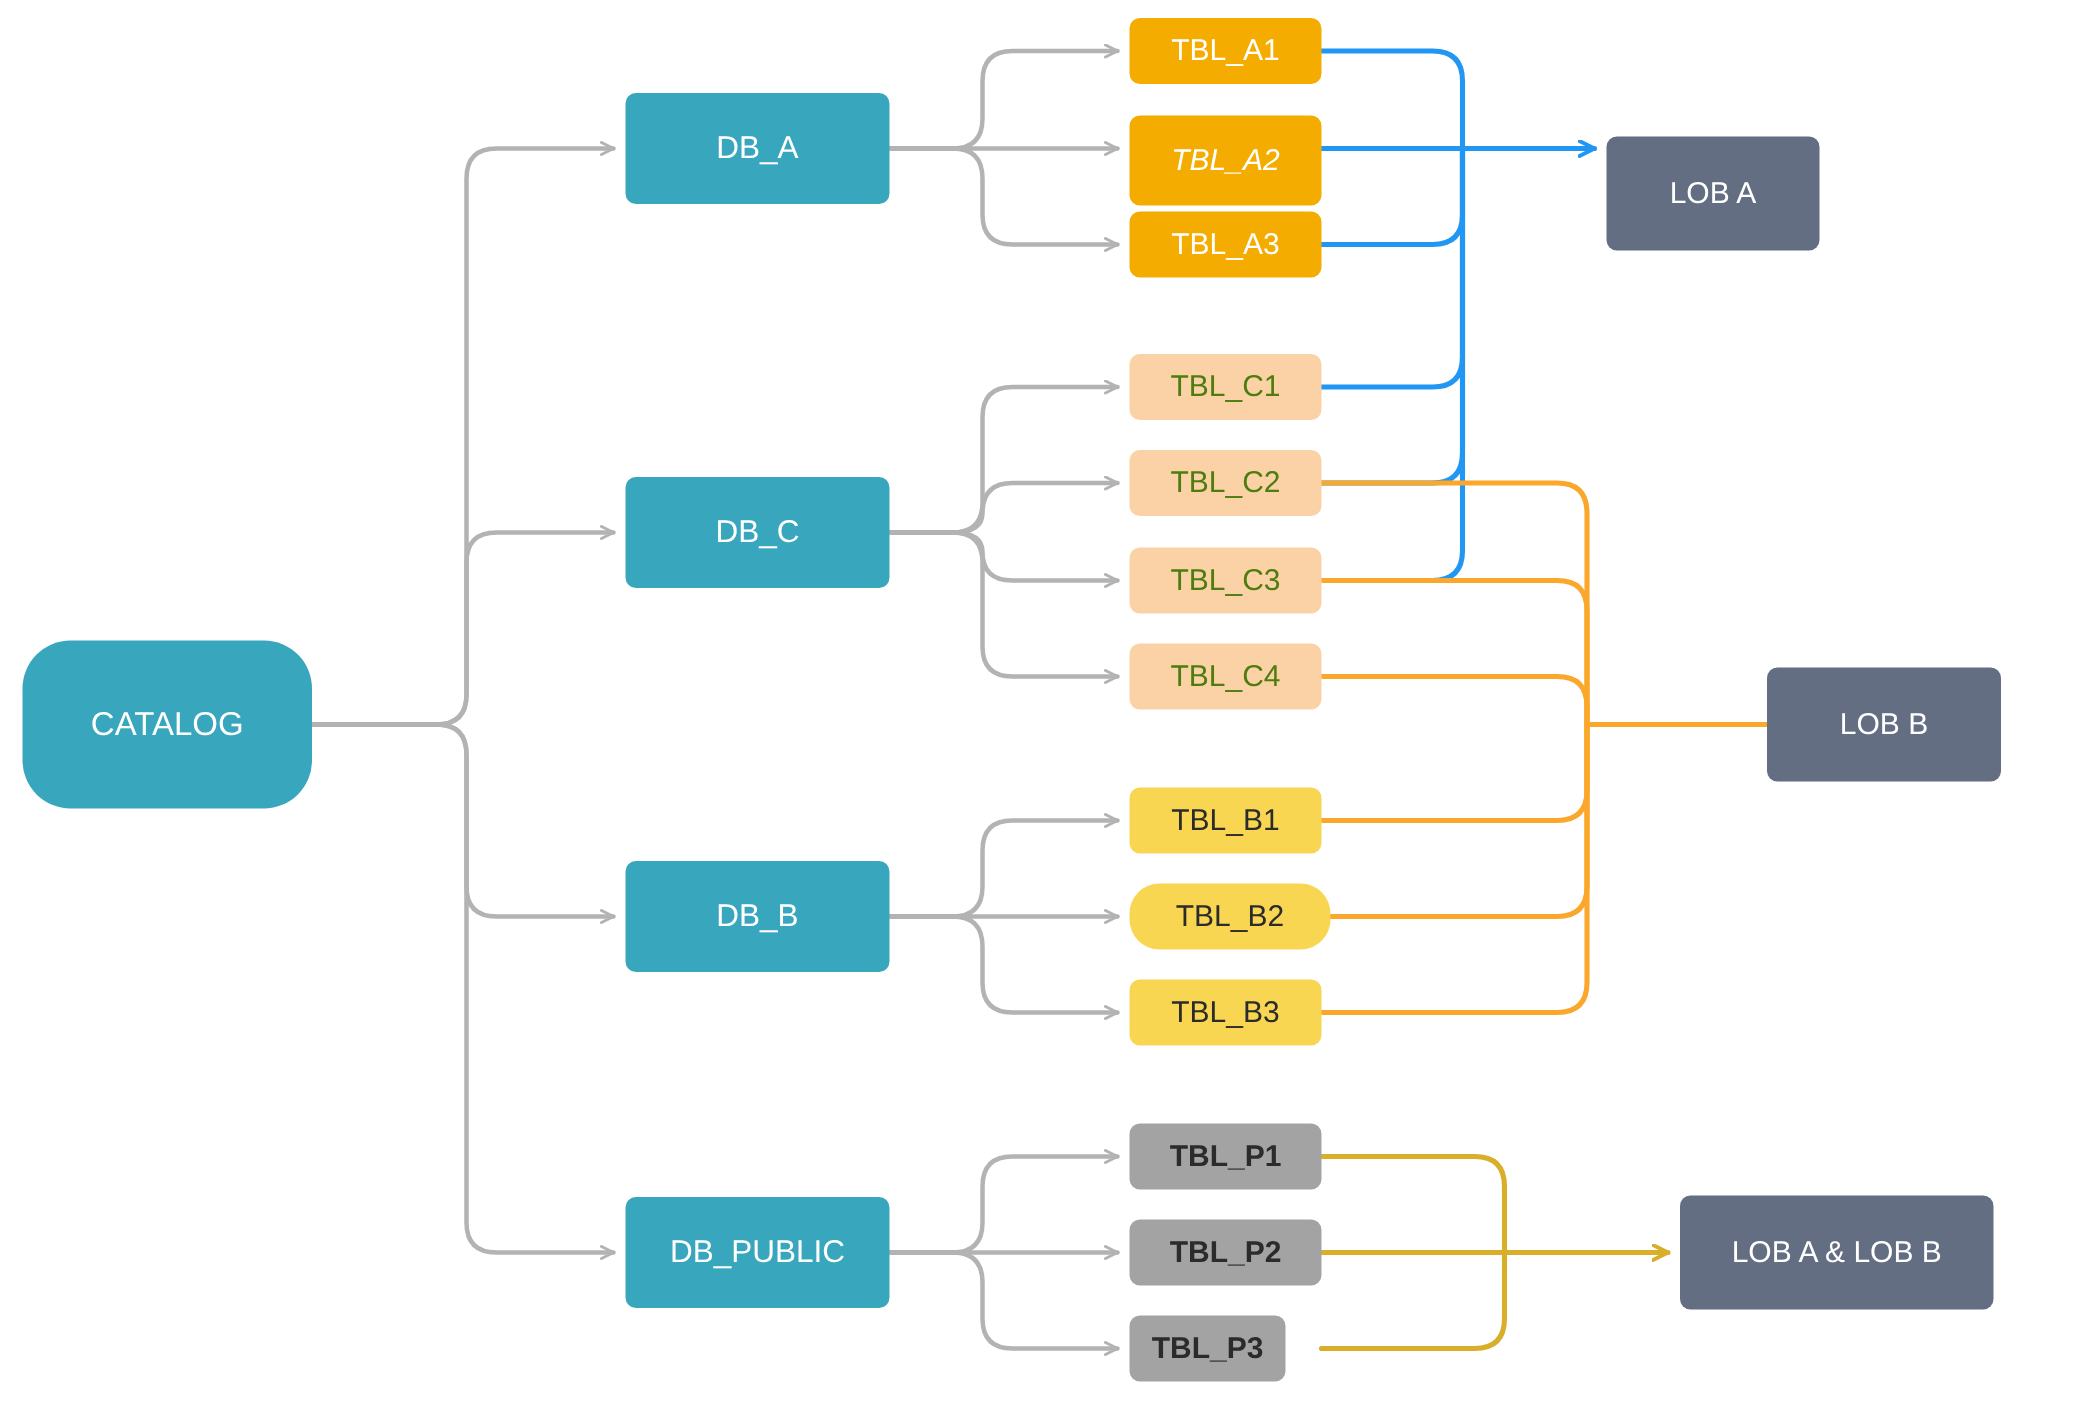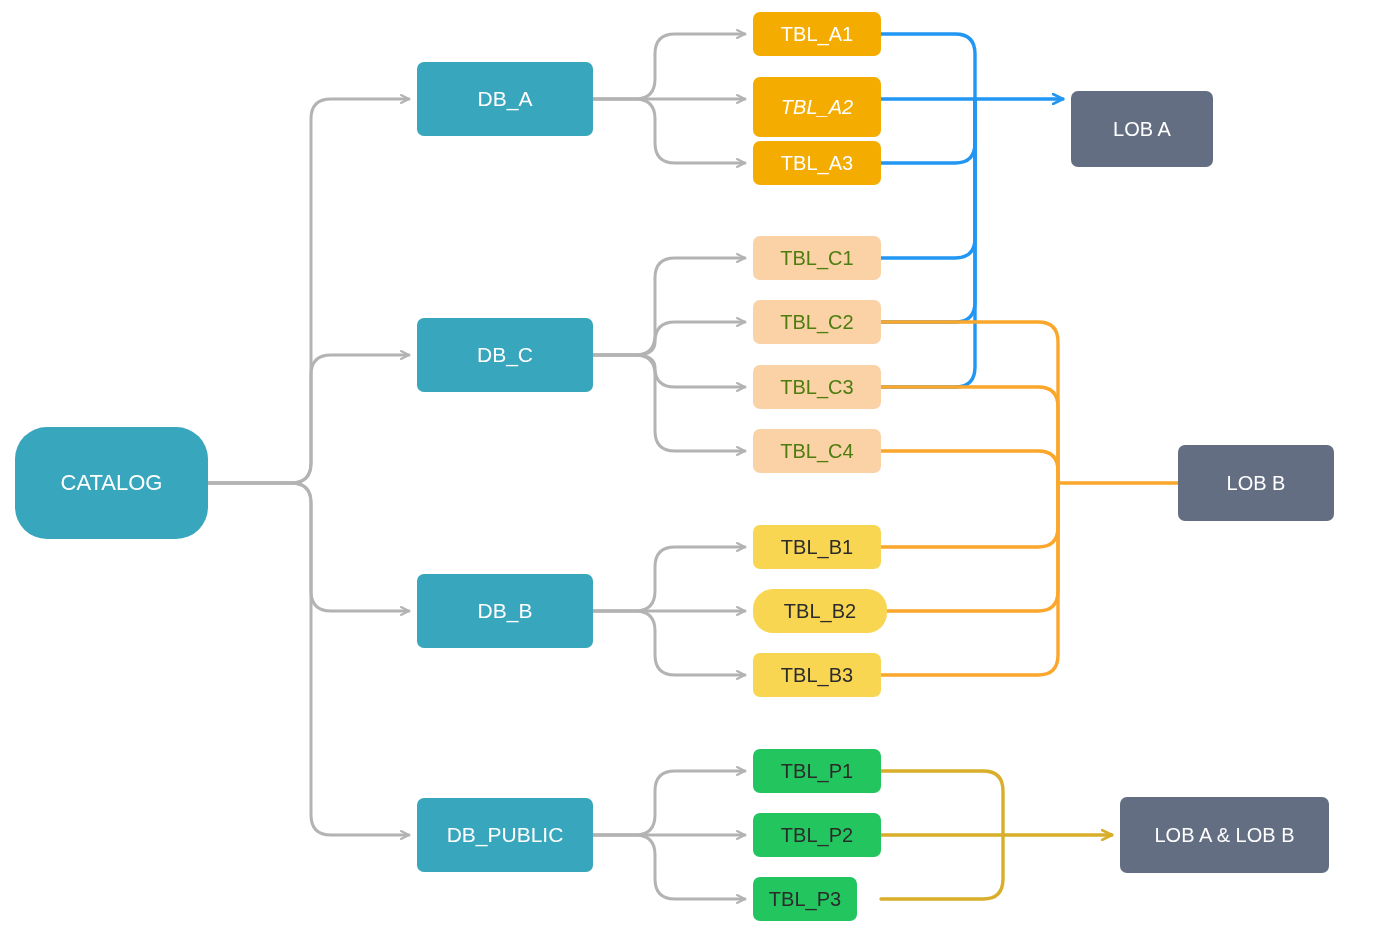--- a/index.html
+++ b/index.html
@@ -60,22 +60,23 @@
   }
   .node.tbl.grp-c {
     background: #FAD2A5;
     color: #4d7c0f;
   }
   .node.tbl.grp-b {
     background: #F9D652;
     color: #2b2b2b;
   }
   .node.tbl.grp-p {
-    background: #22c55e;
+    background: #a3a3a3;
     color: #2b2b2b;
+    font-weight: bold;
   }
 </style>
 </head>
 <body>
 
 <div id="stage">
 
   <svg id="wires" viewBox="0 0 1395 935" xmlns="http://www.w3.org/2000/svg">
     <defs>
       <marker id="ah-gray" markerWidth="10" markerHeight="10" refX="9" refY="5" orient="auto" markerUnits="userSpaceOnUse">

